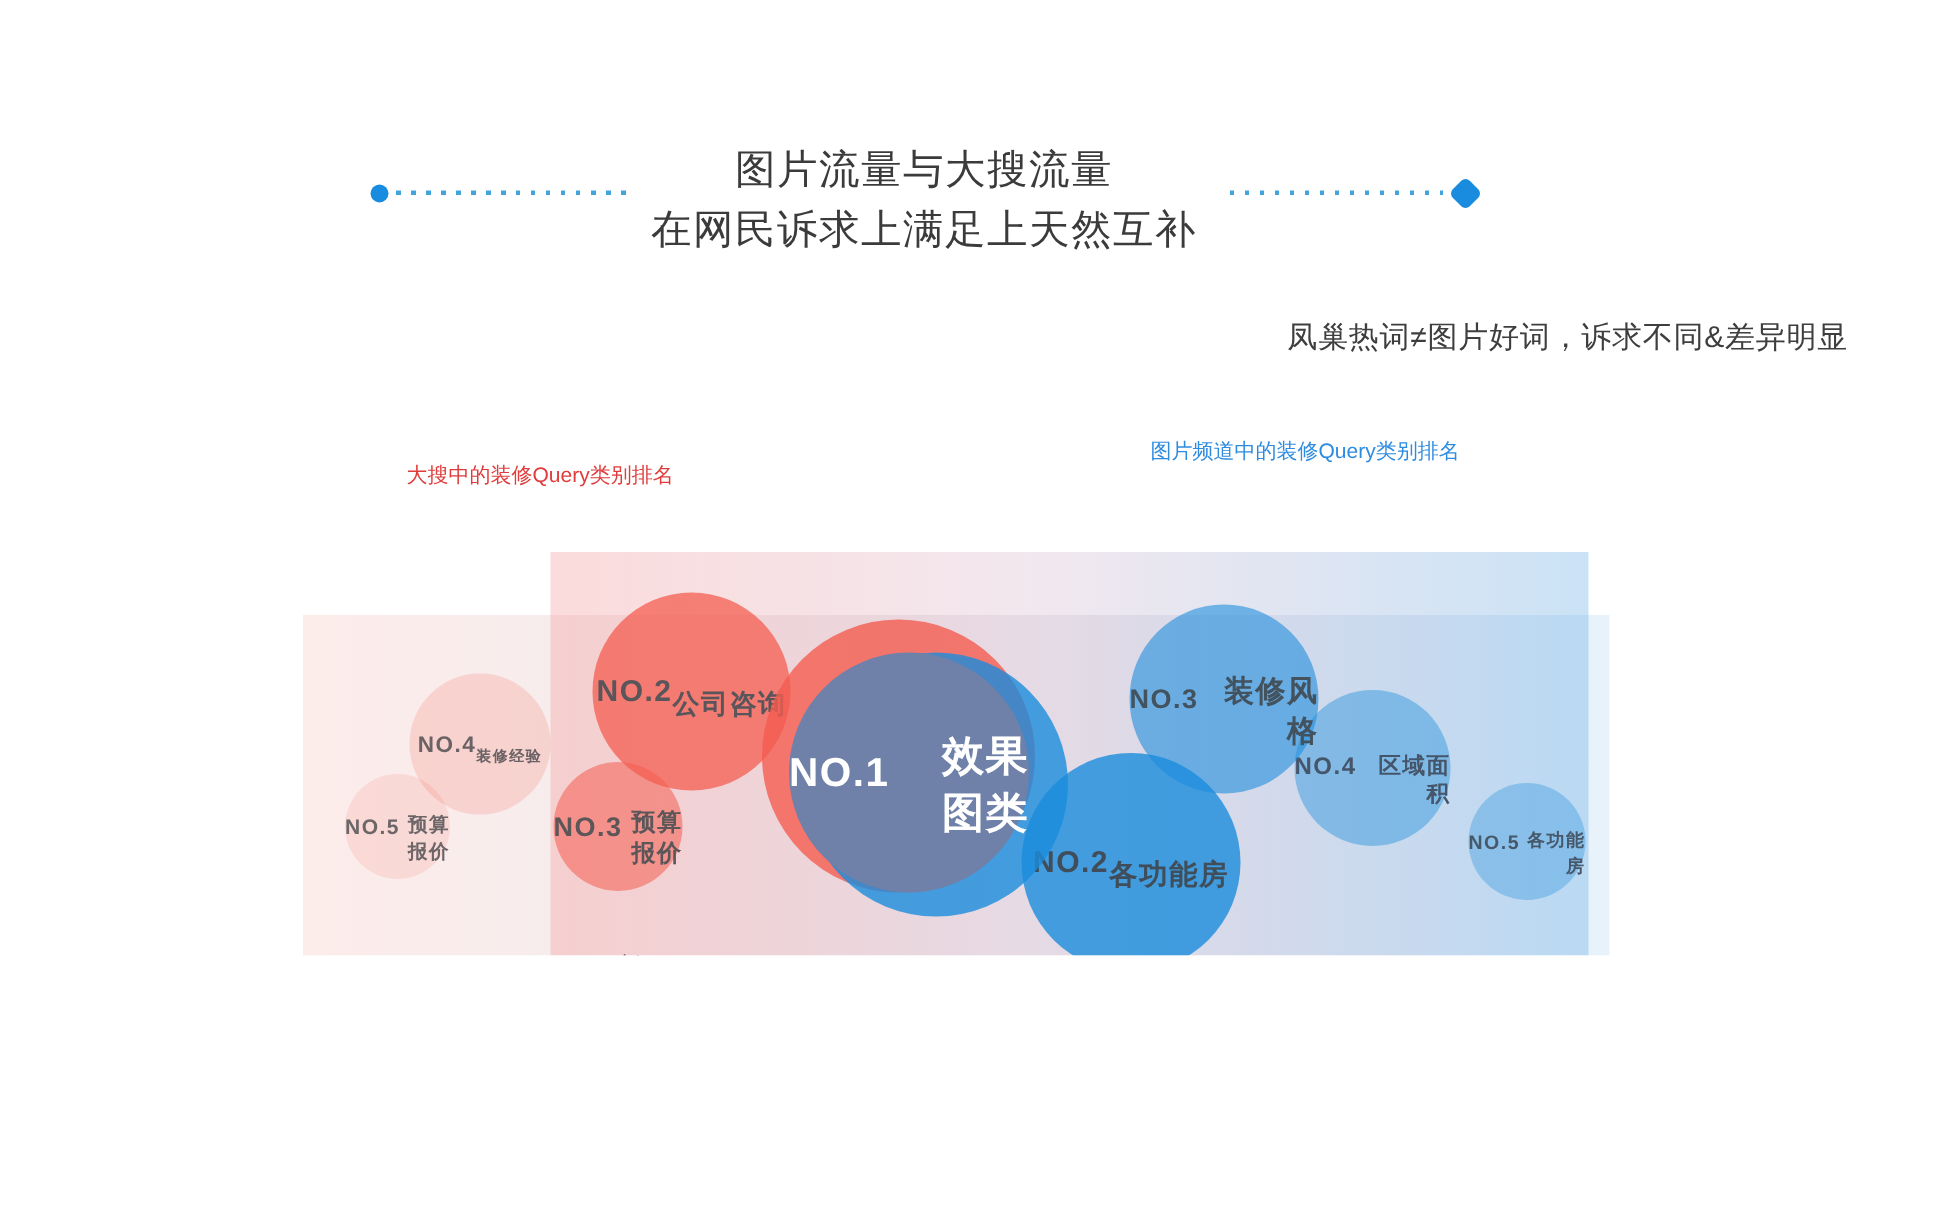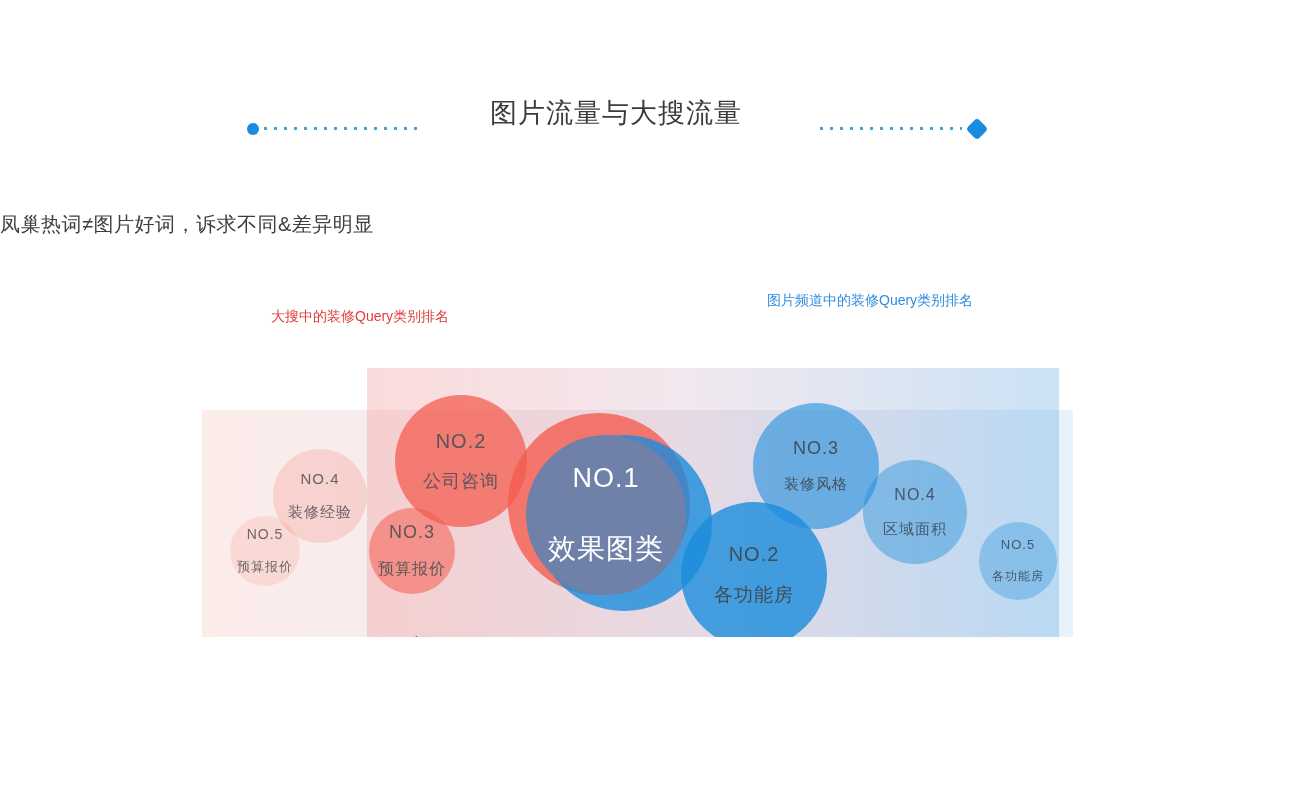--- a/index.html
+++ b/index.html
@@ -2,21 +2,21 @@
 <html><head>
 <meta charset="utf-8">
 <style>
   html,body{margin:0;padding:0;background:#ffffff;}
   body{font-family:"Liberation Sans","DejaVu Sans",sans-serif;}
   .stage{position:relative;width:1291px;height:637px;background:#ffffff;overflow:hidden;}
 
   
   .title-block{position:absolute;left:0;top:93px;width:1232px;text-align:center;
     font-size:27px;line-height:40px;color:#3b3b3b;letter-spacing:1px;}
-  .subtitle{position:absolute;left:0;top:211px;width:1232px;text-align:left;
+  .subtitle{position:absolute;left:0;top:211px;width:1232px;text-align:right;
     font-size:20px;color:#3e3e3e;letter-spacing:0.5px;}
 
   .dot-line{position:absolute;top:127px;height:3px;
     background:repeating-linear-gradient(90deg,#42a3dd 0 3px,transparent 3px 10px);}
   .dot-line.left{left:264px;width:156px;}
   .dot-line.right{left:820px;width:142px;}
   .end-circle{position:absolute;left:247px;top:123px;width:12px;height:12px;border-radius:50%;background:#1a8ce0;}
   .end-diamond{position:absolute;left:969px;top:121px;width:16px;height:16px;background:#1a8ce0;
     border-radius:4px;transform:rotate(45deg);}
 
@@ -25,59 +25,60 @@
   .col-label.left{left:271px;}
   .col-label.right{left:767px;text-align:center;}
 
   
   .panel-outer{position:absolute;left:202px;top:410px;width:871px;height:327px;z-index:1;
     background:linear-gradient(90deg,#fcecea 0%,#f0ecf0 48%,#e7f2fb 100%);}
   .panel-inner{position:absolute;left:367px;top:368px;width:692px;height:300px;z-index:2;
     background:linear-gradient(90deg,rgba(243,150,150,0.34) 0%,rgba(205,165,190,0.26) 46%,rgba(80,160,225,0.30) 100%);}
 
   
-  .bubble{position:absolute;border-radius:50%;display:flex;flex-direction:column;
-    align-items:center;justify-content:center;text-align:center;}
+  .bubble{position:absolute;border-radius:50%;display:flex;flex-direction:row;
+    align-items:center;justify-content:center;text-align:center;font-weight:bold;}
   .bubble .rank{display:block;letter-spacing:1px;}
-  .bubble .blabel{display:block;margin-top:16px;letter-spacing:1px;}
+  .bubble .blabel{display:block;margin-top:16px;letter-spacing:1px;text-align:right;}
 
   
   .caption-inner{position:absolute;left:392px;top:633px;z-index:7;font-size:19px;color:#4b4b4d;letter-spacing:1px;}
   .caption-outer{position:absolute;left:214px;top:694px;z-index:7;font-size:20px;color:#3d3d3f;letter-spacing:1px;}
 </style>
 </head>
 <body>
 
 <div class="stage">
 
   <span class="end-circle"></span>
   <span class="dot-line left"></span>
   <span class="dot-line right"></span>
   <span class="end-diamond"></span>
 
   <div class="title-block">
     <div>图片流量与大搜流量</div>
+    <div>在网民诉求上满足上天然互补</div>
   </div>
 
   <div class="subtitle">凤巢热词≠图片好词，诉求不同&amp;差异明显</div>
 
   <div class="col-label left" style="color: rgb(224, 60, 60); margin-top: 16px;">大搜中的装修Query类别排名</div>
   <div class="col-label right" style="color: rgb(46, 140, 224);">图片频道中的装修Query类别排名</div>
 
   <div class="panel-outer"></div>
   <div class="panel-inner"></div>
 
   <div id="bubble-layer">
       <div class="bubble" style="left: 230px; top: 516px; width: 70px; height: 70px; background: rgba(244, 93, 80, 0.13); z-index: 3; color: rgb(109, 102, 104);">
         <span class="rank" style="font-size: 14px;">NO.5</span>
         <span class="blabel" style="font-size: 13px;">预算报价</span>
       </div>
       <div class="bubble" style="left: 273px; top: 449px; width: 94px; height: 94px; background: rgba(244, 93, 80, 0.18); z-index: 3; color: rgb(106, 98, 101);">
         <span class="rank" style="font-size: 15px;">NO.4</span>
-        <span class="blabel" style="font-size: 15px;">装修经验</span>
+        <span class="blabel" style="font-size: 10px;">装修经验</span>
       </div>
       <div class="bubble" style="left: 369px; top: 508px; width: 86px; height: 86px; background: rgba(244, 93, 80, 0.55); z-index: 3; color: rgb(93, 86, 89);">
         <span class="rank" style="font-size: 18px;">NO.3</span>
         <span class="blabel" style="font-size: 16px;">预算报价</span>
       </div>
       <div class="bubble" style="left: 395px; top: 395px; width: 132px; height: 132px; background: rgba(244, 93, 80, 0.75); z-index: 3; color: rgb(89, 85, 90);">
         <span class="rank" style="font-size: 20px;">NO.2</span>
         <span class="blabel" style="font-size: 18px;">公司咨询</span>
       </div>
       <div class="bubble" style="left: 508px; top: 413px; width: 182px; height: 182px; background: rgba(244, 93, 80, 0.8); z-index: 4; color: rgb(255, 255, 255);"></div>
@@ -85,21 +86,21 @@
       <div class="bubble" style="left: 526px; top: 435px; width: 160px; height: 160px; background: rgb(111, 129, 169); z-index: 6; color: rgb(255, 255, 255); gap: 20px;">
         <span class="rank" style="font-size: 27px;">NO.1</span>
         <span class="blabel" style="font-size: 28px;">效果图类</span>
       </div>
       <div class="bubble" style="left: 681px; top: 502px; width: 146px; height: 146px; background: rgba(26, 140, 220, 0.8); z-index: 3; color: rgb(63, 78, 90);">
         <span class="rank" style="font-size: 20px;">NO.2</span>
         <span class="blabel" style="font-size: 19px;">各功能房</span>
       </div>
       <div class="bubble" style="left: 753px; top: 403px; width: 126px; height: 126px; background: rgba(26, 140, 220, 0.58); z-index: 4; color: rgb(66, 82, 94);">
         <span class="rank" style="font-size: 18px;">NO.3</span>
-        <span class="blabel" style="font-size: 15px;">装修风格</span>
+        <span class="blabel" style="font-size: 20px;">装修风格</span>
       </div>
       <div class="bubble" style="left: 863px; top: 460px; width: 104px; height: 104px; background: rgba(26, 140, 220, 0.42); z-index: 3; color: rgb(69, 86, 107);">
         <span class="rank" style="font-size: 16px;">NO.4</span>
         <span class="blabel" style="font-size: 15px;">区域面积</span>
       </div>
       <div class="bubble" style="left: 979px; top: 522px; width: 78px; height: 78px; background: rgba(26, 140, 220, 0.33); z-index: 3; color: rgb(71, 88, 106);">
         <span class="rank" style="font-size: 13px;">NO.5</span>
         <span class="blabel" style="font-size: 12px;">各功能房</span>
       </div>
     </div>

